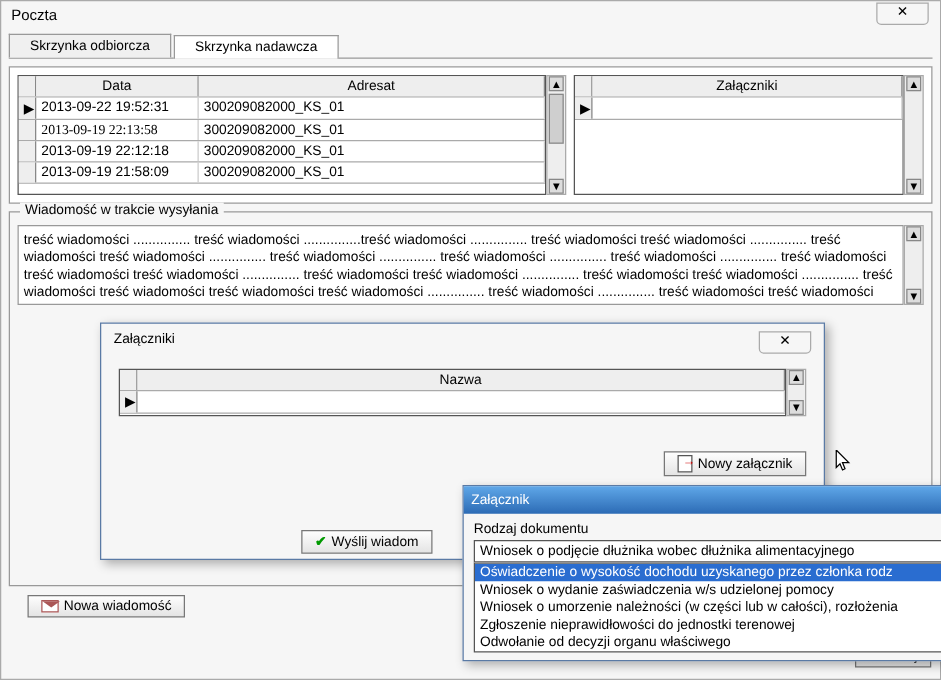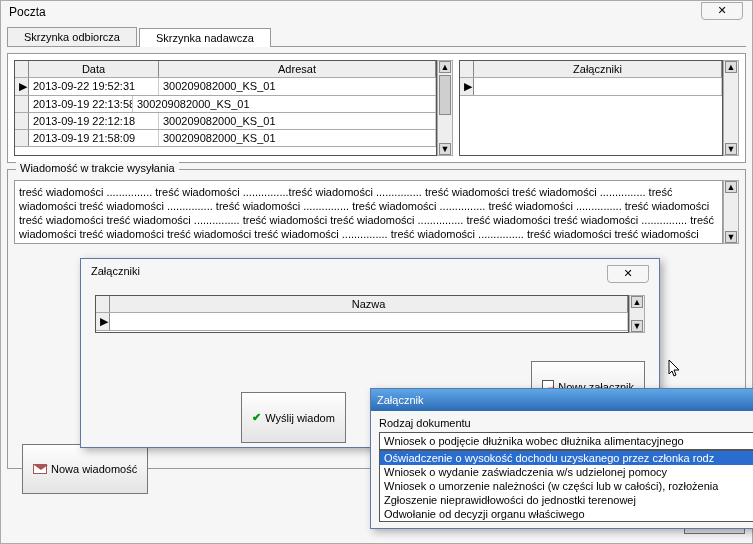--- a/index.html
+++ b/index.html
@@ -18,21 +18,21 @@
   .rowmark { width: 14px; text-align: center; background: #eee; border-right: 1px solid #888; }
   .flex { display: flex; gap: 6px; }
   .scrollbar { width: 16px; background: #eee; border: 1px solid #aaa; position: relative; }
   .scrollbar .thumb { position: absolute; left: 1px; right: 1px; top: 14px; height: 40px; background: #cfcfcf; border: 1px solid #888; }
   .scrollbar .arr { position: absolute; left: 1px; right: 1px; height: 12px; background: #ddd; border: 1px solid #888; text-align:center; line-height:10px; font-size:9px;}
   .scrollbar .arr.up { top: 0; }
   .scrollbar .arr.dn { bottom: 0; }
   .group { margin: 6px; border: 1px solid #999; position: relative; padding: 10px 6px 6px 6px; background:#f6f6f6;}
   .group-label { position: absolute; top: -8px; left: 8px; background: #f6f6f6; padding: 0 4px; }
   .textarea { border: 1px solid #999; background: #fff; padding: 4px; height: 64px; overflow: hidden; font-size:11px; line-height:14px;}
-  .btn { display: inline-flex; align-items:center; gap:4px; border: 1px solid #777; background: linear-gradient(#fefefe,#e4e4e4); padding: 18px 10px; cursor: pointer; }
+  .btn { display: inline-flex; align-items:center; gap:4px; border: 1px solid #777; background: linear-gradient(#fefefe,#e4e4e4); padding: 2px 10px; cursor: pointer; }
   .dialog { position:absolute; background:#f6f6f6; border:1px solid #5a7aa5; box-shadow: 3px 3px 8px rgba(0,0,0,0.3);}
   .dialog-title { background: linear-gradient(#5fa7e8,#2c6bb5); color:#fff; padding:3px 6px; display:flex; justify-content:space-between; align-items:center;}
   .win-close { background: linear-gradient(#e77,#c33); color:#fff; width:38px; height:16px; text-align:center; border-radius:2px; font-weight:bold; line-height:14px;}
   .dropdown { border:1px solid #555; background:#fff; display:flex; }
   .dropdown-text { flex:1; padding:2px 4px;}
   .dropdown-arrow { width:16px; background:#ddd; border-left:1px solid #888; text-align:center;}
   .drop-list { border:1px solid #555; background:#fff; max-height:120px; overflow:hidden;}
   .drop-item { padding:1px 4px; white-space:nowrap; overflow:hidden;}
   .drop-item.sel { background:#2a6dd0; color:#fff;}
   .icon-page { width:12px; height:14px; border:1px solid #555; background:#fff; position:relative; display:inline-block;}
@@ -64,21 +64,21 @@
           <div class="cell" style="width:130px;">Data</div>
           <div class="cell" style="flex:1;">Adresat</div>
         </div>
         <div class="grid-row">
           <div class="cell rowmark">▶</div>
           <div class="cell" style="width:130px;">2013-09-22 19:52:31</div>
           <div class="cell" style="flex:1;">300209082000_KS_01</div>
         </div>
         <div class="grid-row">
           <div class="cell rowmark"></div>
-          <div class="cell" style="width:104px;">2013-09-19 22:13:58</div>
+          <div class="cell" style="width:130px;font-family:Liberation Serif, serif;">2013-09-19 22:13:58</div>
           <div class="cell" style="flex:1;">300209082000_KS_01</div>
         </div>
         <div class="grid-row">
           <div class="cell rowmark"></div>
           <div class="cell" style="width:130px;">2013-09-19 22:12:18</div>
           <div class="cell" style="flex:1;">300209082000_KS_01</div>
         </div>
         <div class="grid-row">
           <div class="cell rowmark"></div>
           <div class="cell" style="width:130px;">2013-09-19 21:58:09</div>

